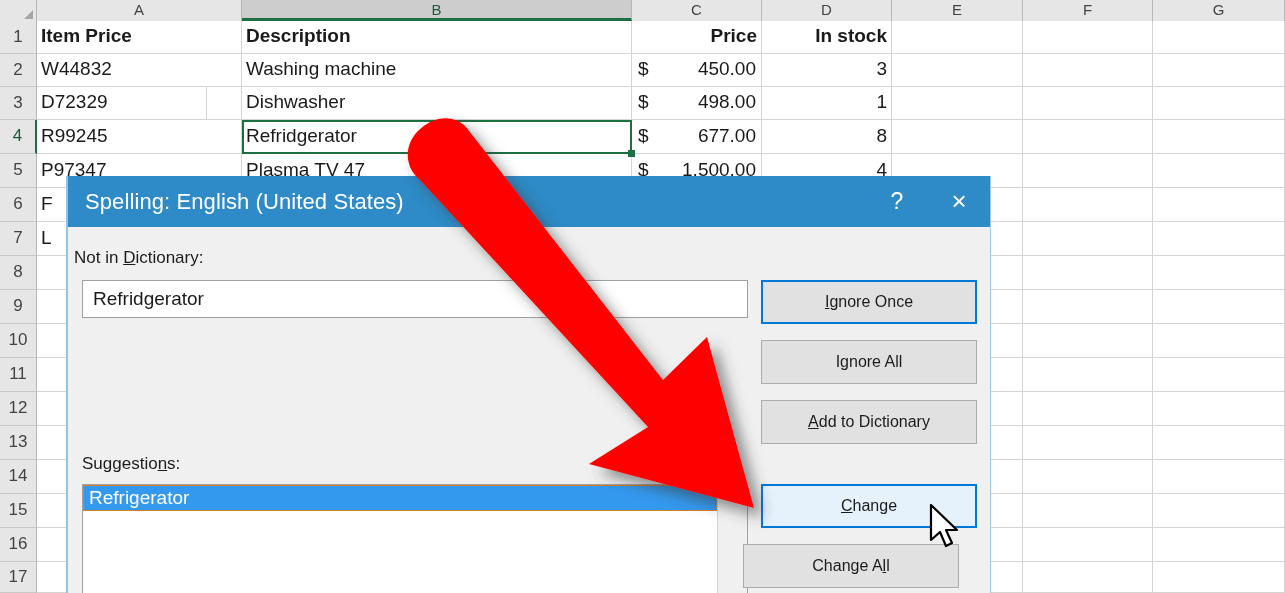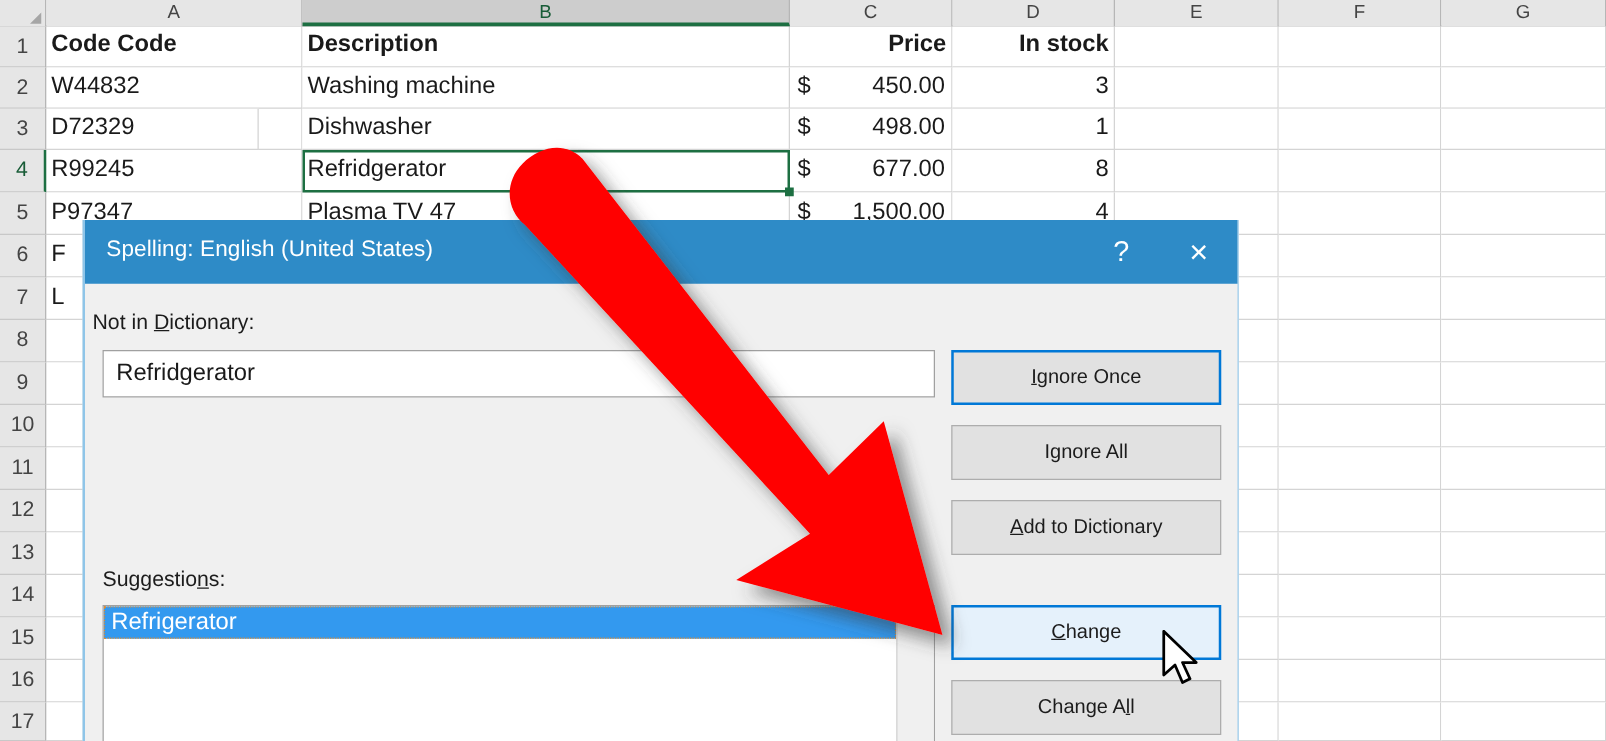--- a/index.html
+++ b/index.html
@@ -72,21 +72,21 @@
     border-left:2px solid #8fc5e8; border-right:1px solid #9ccbeb;
     box-sizing:border-box;
     box-shadow:0 0 0 0 rgba(0,0,0,0);
   }
   #titlebar {
     position:absolute; left:0; top:0; right:0; height:51px;
     background:#2e8bc7;
   }
   #dlg-title {
     position:absolute; left:17px; top:13px;
-    color:#ffffff; font-size:18px; letter-spacing:0.1px;
+    color:#ffffff; font-size:22px; letter-spacing:0.1px;
     font-family:"Liberation Sans", sans-serif;
     white-space:nowrap;
   }
   .tb-btn {
     position:absolute; top:0; height:51px; width:62px;
     color:#fff; text-align:center; line-height:51px;
     font-size:23px; font-family:"Liberation Sans", sans-serif;
     cursor:default;
   }
   #tb-help { right:62px; }
@@ -266,21 +266,21 @@
         <div class="gcell" style="left: 1153px; top: 256px; width: 132px; height: 34px;"></div>
         <div class="gcell" style="left: 1153px; top: 290px; width: 132px; height: 34px;"></div>
         <div class="gcell" style="left: 1153px; top: 324px; width: 132px; height: 34px;"></div>
         <div class="gcell" style="left: 1153px; top: 358px; width: 132px; height: 34px;"></div>
         <div class="gcell" style="left: 1153px; top: 392px; width: 132px; height: 34px;"></div>
         <div class="gcell" style="left: 1153px; top: 426px; width: 132px; height: 34px;"></div>
         <div class="gcell" style="left: 1153px; top: 460px; width: 132px; height: 34px;"></div>
         <div class="gcell" style="left: 1153px; top: 494px; width: 132px; height: 34px;"></div>
         <div class="gcell" style="left: 1153px; top: 528px; width: 132px; height: 34px;"></div>
         <div class="gcell" style="left: 1153px; top: 562px; width: 132px; height: 31px;"></div>
-        <div class="gcell bold" style="left: 37px; top: 21px; width: 205px; height: 33px; line-height: 30px;">Code Code</div>
+        <div class="gcell bold" style="left: 37px; top: 21px; width: 205px; height: 33px; line-height: 30px;">Item Price</div>
         <div class="gcell bold" style="left: 242px; top: 21px; width: 390px; height: 33px; line-height: 30px;">Description</div>
         <div class="gcell bold right" style="left: 632px; top: 21px; width: 130px; height: 33px; line-height: 30px;">Price</div>
         <div class="gcell bold right" style="left: 762px; top: 21px; width: 130px; height: 33px; line-height: 30px;">In stock</div>
         <div class="gcell " style="left: 37px; top: 54px; width: 205px; height: 33px; line-height: 30px;">W44832</div>
         <div class="gcell " style="left: 242px; top: 54px; width: 390px; height: 33px; line-height: 30px;">Washing machine</div>
         <div class="gcell right cur" style="left: 632px; top: 54px; width: 130px; height: 33px; line-height: 30px;">
           <div class="cur-in" style="line-height: 30px;">
             <span>$</span>
             <span>450.00</span>
           </div>
@@ -376,21 +376,21 @@
       <div id="sugg-scroll">
         <div id="sugg-scroll-up">⌃</div>
       </div>
     </div>
 
     <div id="dlg-buttons">
         <div class="dbtn focus" style="left: 693px; top: 104px;"><span></span><span class="ul">I</span><span>gnore Once</span></div>
         <div class="dbtn" style="left: 693px; top: 164px;"><span>I</span><span class="ul">g</span><span>nore All</span></div>
         <div class="dbtn" style="left: 693px; top: 224px;"><span></span><span class="ul">A</span><span>dd to Dictionary</span></div>
         <div class="dbtn hover" style="left: 693px; top: 308px;"><span></span><span class="ul">C</span><span>hange</span></div>
-        <div class="dbtn" style="left: 693px; top: 368px;"><span>Change A</span><span class="ul">l</span><span>l</span></div>
+        <div class="dbtn" style="left: 675px; top: 368px;"><span>Change A</span><span class="ul">l</span><span>l</span></div>
       </div>
   </div>
 
   <div id="arrow-wrap">
     <svg width="1285" height="593" viewBox="0 0 1285 593" xmlns="http://www.w3.org/2000/svg">
       <defs>
         <filter id="ashadow" x="-30%" y="-30%" width="180%" height="180%">
           <feDropShadow dx="9" dy="9" stdDeviation="7" flood-color="#3a3a3a" flood-opacity="0.55"></feDropShadow>
         </filter>
       </defs>

